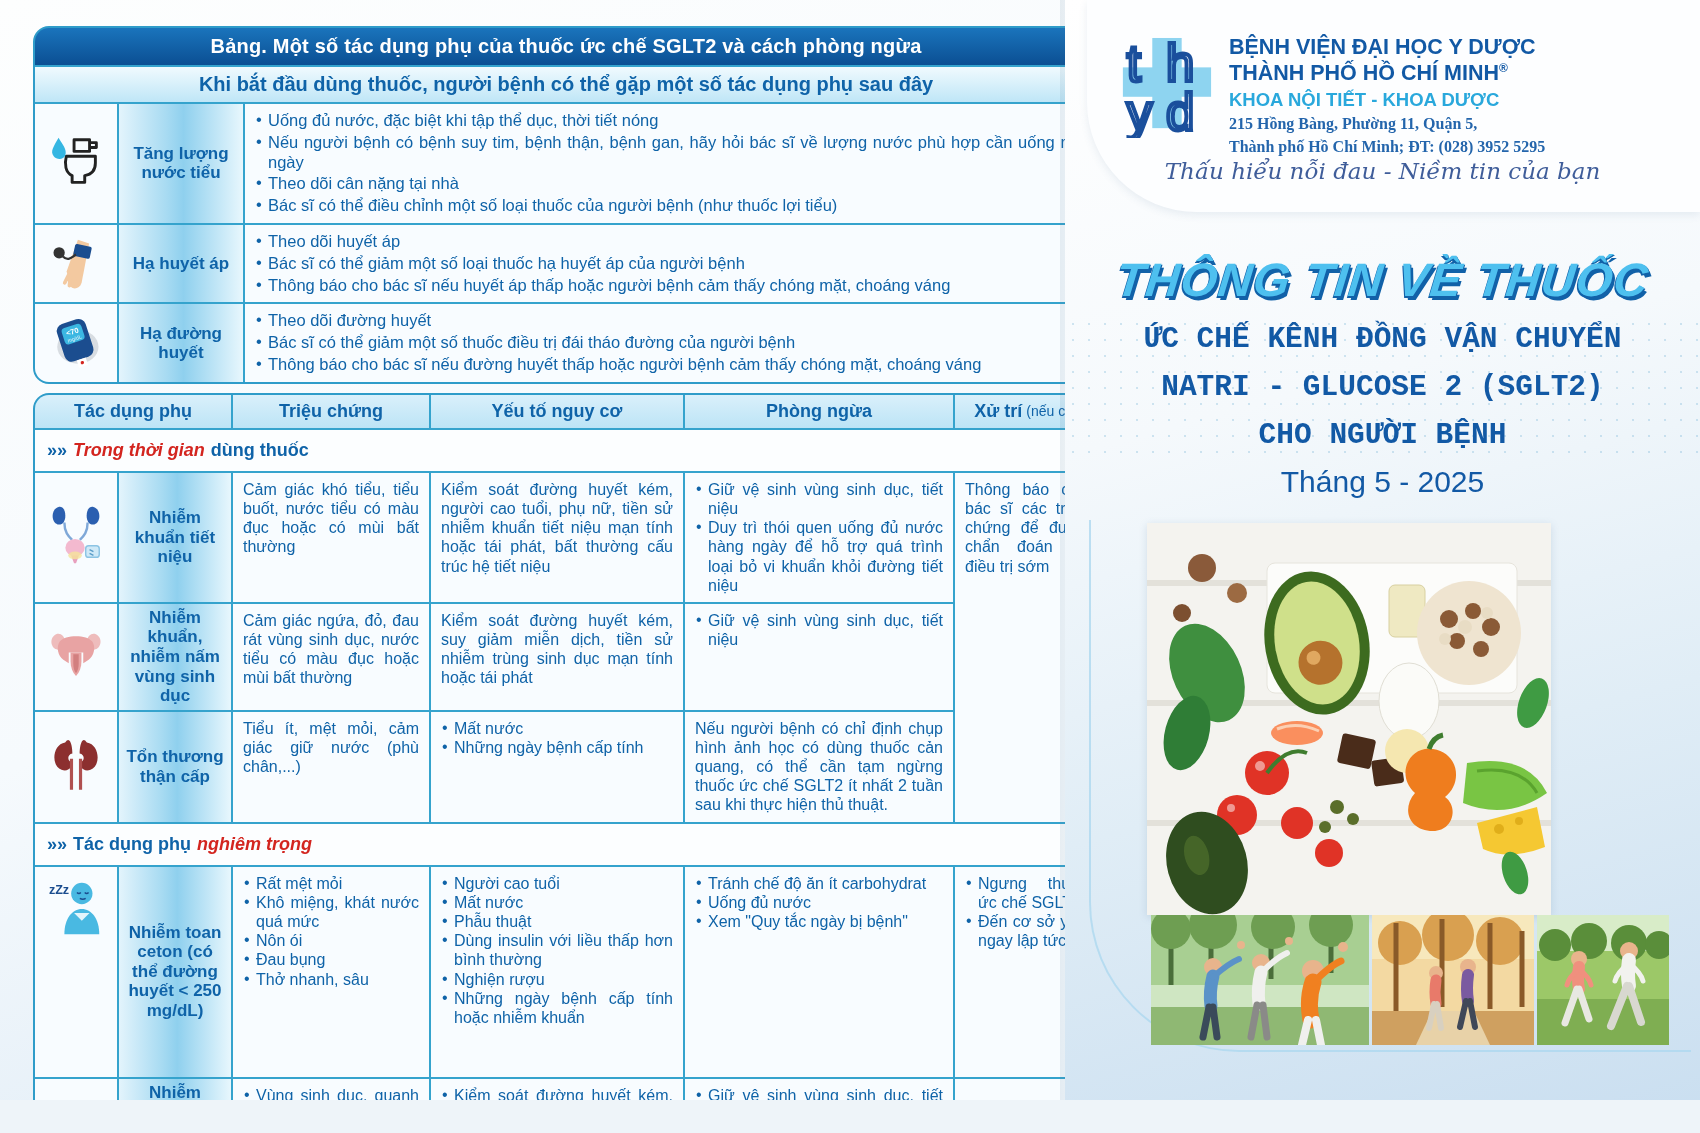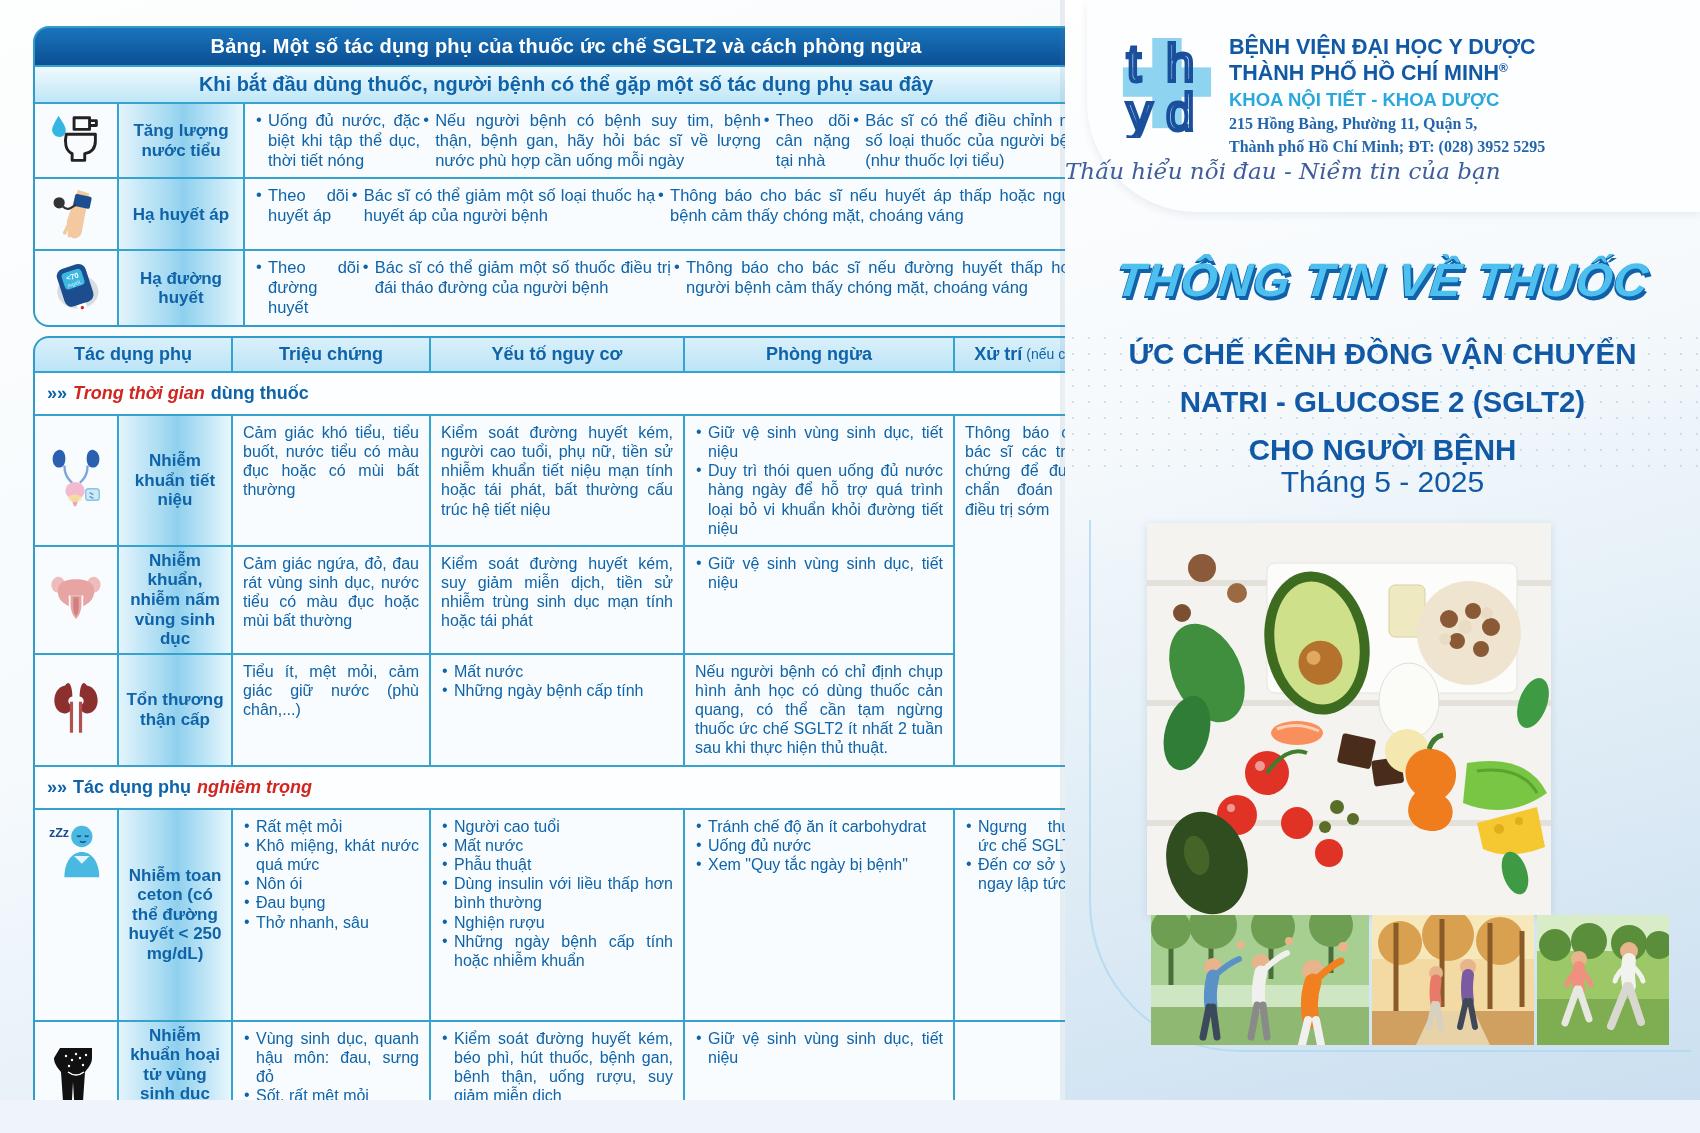--- a/index.html
+++ b/index.html
@@ -16,21 +16,21 @@
   .tbox.main{grid-template-columns:82px 112px 196px 252px 268px 1fr;}
   .bar-title{grid-column:1/-1;background:linear-gradient(180deg,#1a74bc,#0b4f93);color:#fff;
     font-weight:bold;font-size:20px;text-align:center;padding:7px 6px;letter-spacing:.2px;}
   .bar-sub{grid-column:1/-1;background:linear-gradient(180deg,#f0fafe 0%,#bfe6f7 100%);
     color:#0f63a8;font-weight:bold;font-size:20px;text-align:center;padding:6px 6px;}
   .icon-cell{background:#f8fcff;display:flex;align-items:center;justify-content:center;padding:4px;}
   .label-cell{background:linear-gradient(90deg,#e3f4fc 0%,#a8dbf2 38%,#8fd0ee 52%,#e8f7fd 100%);
     color:#0f63a8;font-weight:bold;font-size:17px;display:flex;align-items:center;justify-content:center;
     text-align:center;padding:4px 5px;line-height:1.15;}
   .content-cell{background:#f8fcff;color:#0f63a8;font-size:16px;line-height:1.2;padding:7px 10px;}
-  .v-center{display:flex;flex-direction:row;justify-content:center;}
+  .v-center{display:flex;flex-direction:column;justify-content:center;}
   .bullet{position:relative;padding-left:13px;text-align:justify;}
   .bullet::before{content:"•";position:absolute;left:1px;top:-1px;}
   .plain{text-align:justify;}
   .hdr-cell{background:linear-gradient(180deg,#daf0fb,#bce4f6);color:#0f63a8;font-weight:bold;
     font-size:18px;text-align:center;padding:6px 4px;display:flex;align-items:center;justify-content:center;gap:4px;}
   .hdr-small{font-weight:normal;font-size:14px;}
   .section-bar{grid-column:1/-1;background:#fcfeff;font-size:18px;font-weight:bold;padding:10px 12px;color:#0f63a8;}
   .sec-marker{color:#0f63a8;margin-right:6px;}
   .sec-red{color:#d3251f;font-style:italic;margin-right:6px;}
   .sec-blue{color:#0f63a8;}
@@ -41,27 +41,27 @@
     background:linear-gradient(165deg,#ffffff 0%,#f5f9fc 35%,#e0edf6 65%,#c9def0 100%);}
   .fold{position:absolute;left:1060px;top:0;width:46px;height:1133px;
     background:linear-gradient(90deg,rgba(80,120,150,.12),rgba(80,120,150,0) 80%);}
   .brand-card{position:absolute;left:22px;top:0;right:0;height:212px;background:#fdfeff;
     border-bottom-left-radius:110px;box-shadow:0 3px 8px rgba(60,100,140,.10);}
   .brand-row{position:absolute;left:52px;top:34px;display:flex;align-items:flex-start;}
   .brand-text{margin-left:14px;}
   .hosp-name{color:#1259a5;font-weight:bold;font-size:21.5px;line-height:1.22;}
   .hosp-dept{color:#29a8dc;font-weight:bold;font-size:18.5px;margin-top:3px;}
   .hosp-addr{color:#1259a5;font-size:16px;line-height:1.25;margin-top:3px;font-weight:bold;opacity:.92;font-family:Liberation Serif, serif;}
-  .slogan{position:absolute;left:0;right:0;top:158px;text-align:left;color:#3f5d9a;
+  .slogan{position:absolute;left:0;right:0;top:158px;text-align:center;color:#3f5d9a;
     font-family:"DejaVu Serif",serif;font-style:italic;font-size:23px;}
   .cover-title{position:absolute;left:0;right:0;top:252px;text-align:center;
     font-size:47px;font-weight:bold;font-style:italic;color:#4ec0ef;transform:skewX(-6deg);
     text-shadow:3px 4px 0 #1161a8,1px 1px 0 #1161a8,-1px 2px 0 #1161a8;letter-spacing:1px;}
-  .cover-sub{position:absolute;left:0;right:0;top:330px;text-align:center;color:#1259a5;
-    font-family:Liberation Sans, sans-serif;font-weight:bold;font-size:29.5px;line-height:1.62;}
+  .cover-sub{position:absolute;left:0;right:0;top:316px;text-align:center;color:#1259a5;
+    font-family:Liberation Mono, monospace;font-weight:bold;font-size:29.5px;line-height:1.62;}
   .cover-date{position:absolute;left:0;right:0;top:465px;text-align:center;color:#1259a5;font-size:30px;}
   .photo-frame-line{position:absolute;left:24px;top:520px;width:600px;height:530px;
     border-left:2px solid #aed9f0;border-bottom:2px solid #aed9f0;border-bottom-left-radius:150px;opacity:.8;}
   .food-card{position:absolute;left:82px;top:523px;width:404px;height:392px;background:#fff;
     box-shadow:0 2px 8px rgba(70,110,150,.18);padding:0;}
   .photo-strip{position:absolute;left:86px;top:915px;height:130px;display:flex;gap:3px;}
   .photo{height:130px;overflow:hidden;}
 </style>
 </head>
 <body>

